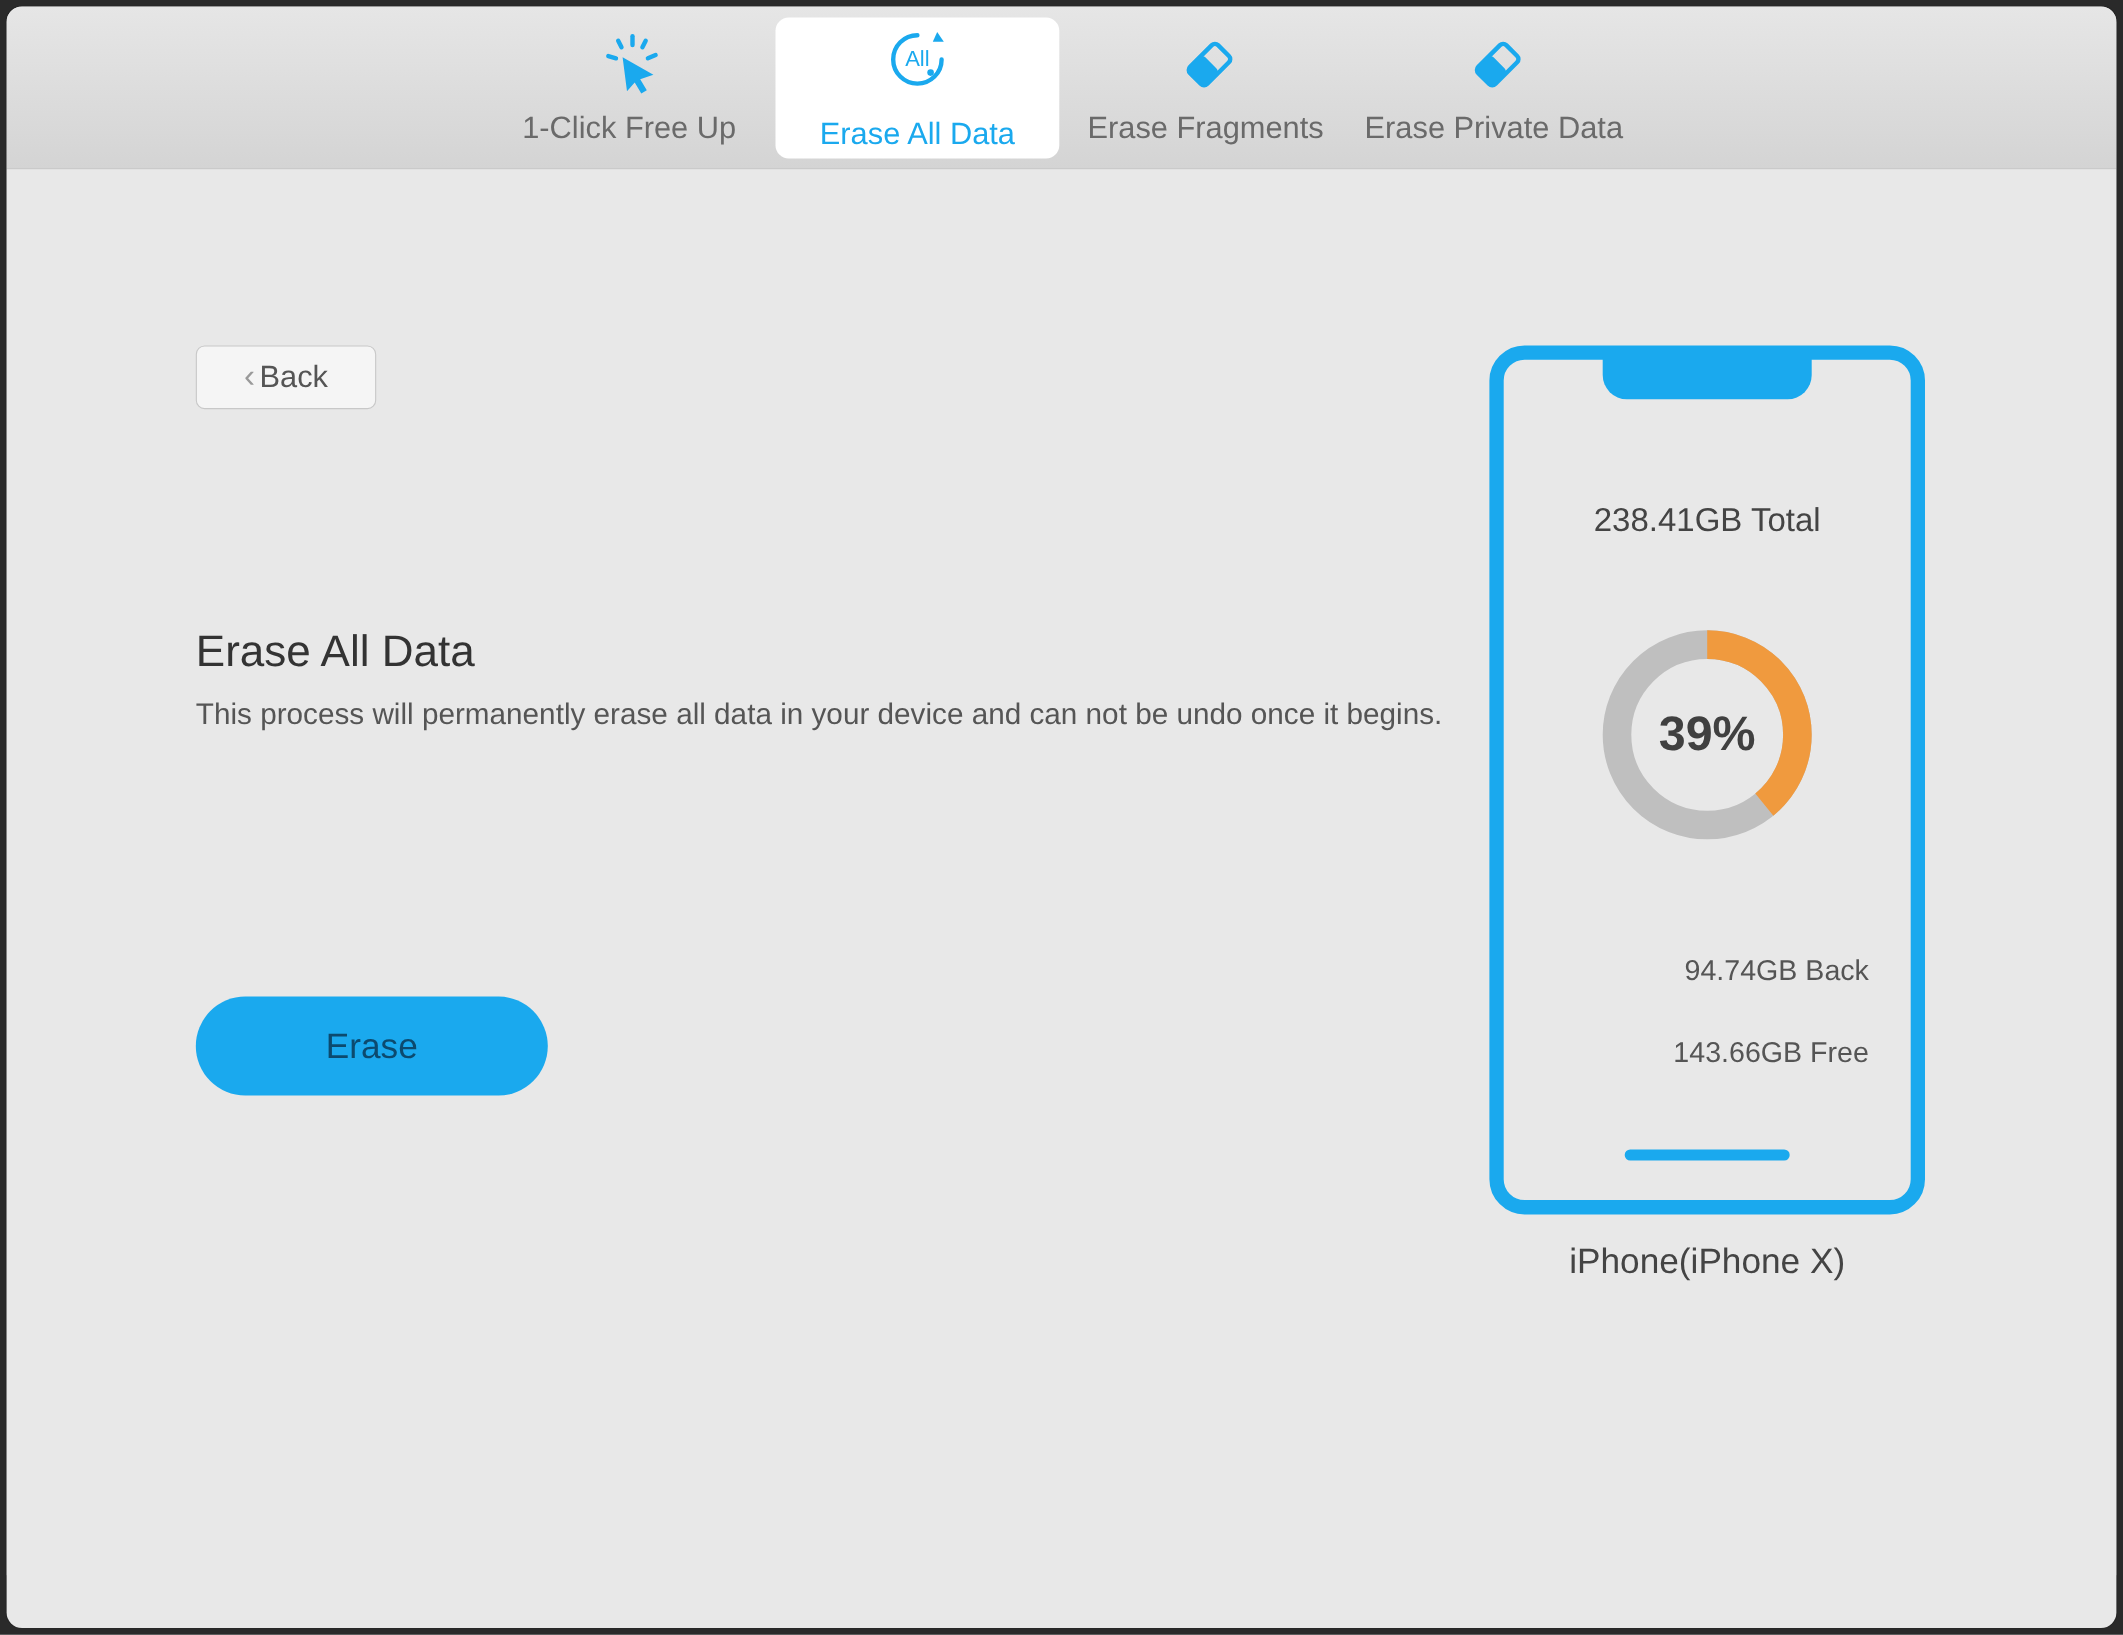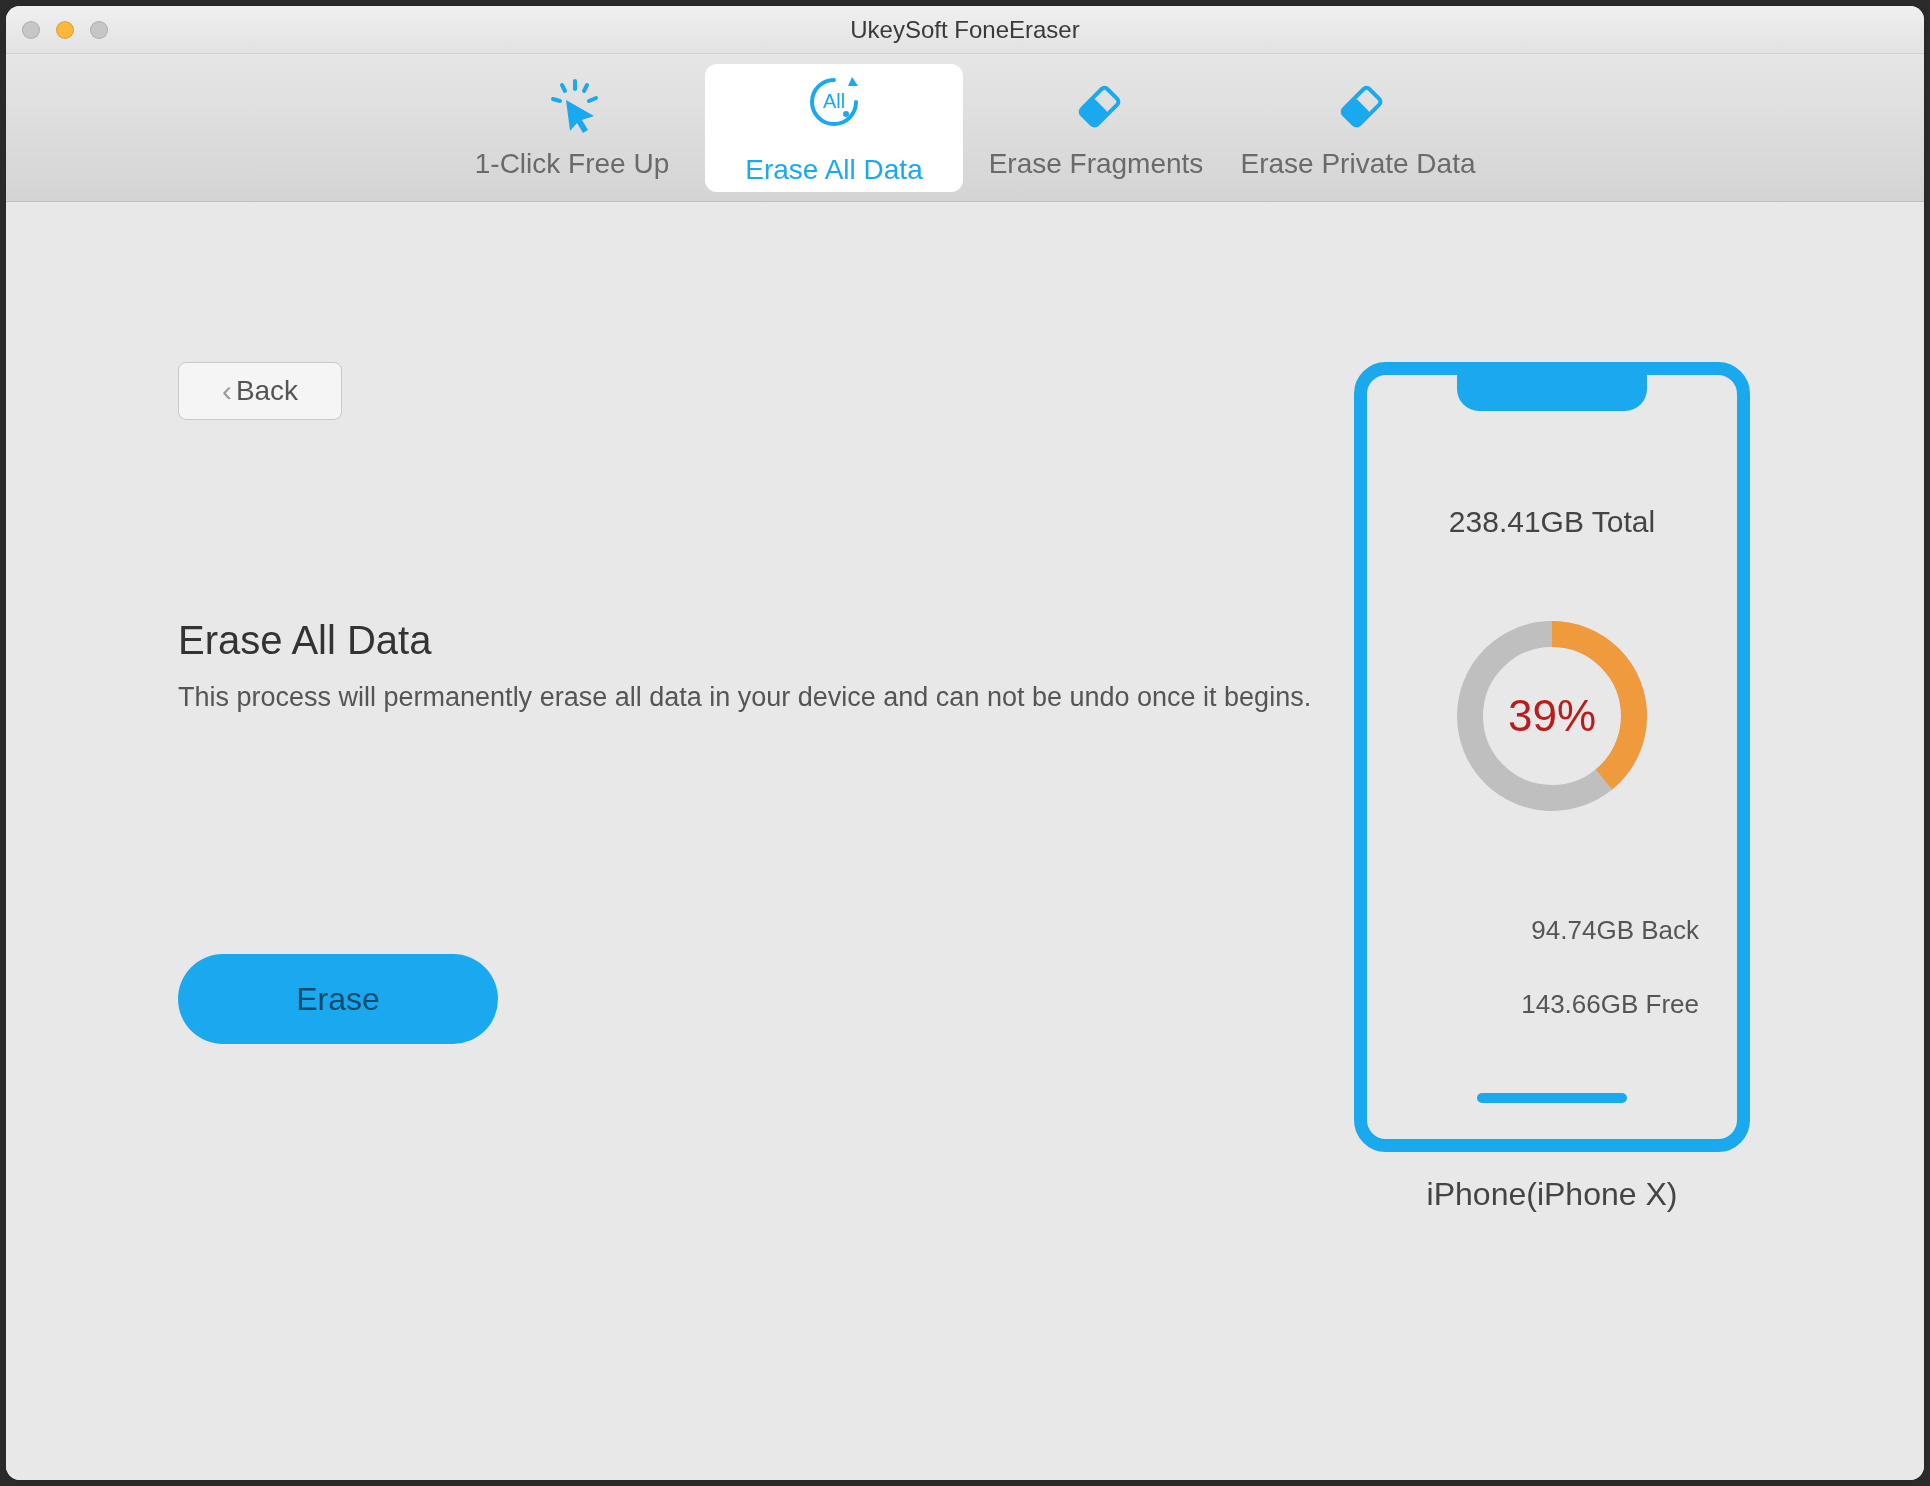--- a/index.html
+++ b/index.html
@@ -182,22 +182,22 @@
       width: 206px;
       height: 206px;
     }
     .donut-center {
       position: absolute;
       left: 0; right: 0; top: 0; bottom: 0;
       display: flex;
       align-items: center;
       justify-content: center;
       font-size: 44px;
-      font-weight: 400;
-      color: #b91c1c;
+      font-weight: 700;
+      color: #404040;
     }
     .phone-used {
       position: absolute;
       top: 540px;
       right: 38px;
       font-size: 26px;
       color: #555;
     }
     .phone-free {
       position: absolute;
@@ -215,28 +215,20 @@
       font-size: 32px;
       color: #444;
     }
   </style>
 </head>
 <body>
 
 <div class="window">
   <div class="app-window">
 
-    <div class="titlebar">
-      <div class="traffic-lights">
-        <div class="traffic-dot traffic-red"></div>
-        <div class="traffic-dot traffic-yellow"></div>
-        <div class="traffic-dot traffic-green"></div>
-      </div>
-      <div class="window-title">UkeySoft FoneEraser</div>
-    </div>
 
     <div class="toolbar">
       <div class="tab">
         <div class="tab-icon">
           <svg viewBox="0 0 60 60" width="60" height="60">
             <g stroke="#1aa9ee" stroke-width="4" stroke-linecap="round">
               <line x1="20" y1="9" x2="23" y2="15"></line>
               <line x1="33" y1="5" x2="33" y2="13"></line>
               <line x1="45" y1="9" x2="42" y2="15"></line>
               <line x1="11" y1="23" x2="18" y2="25"></line>

